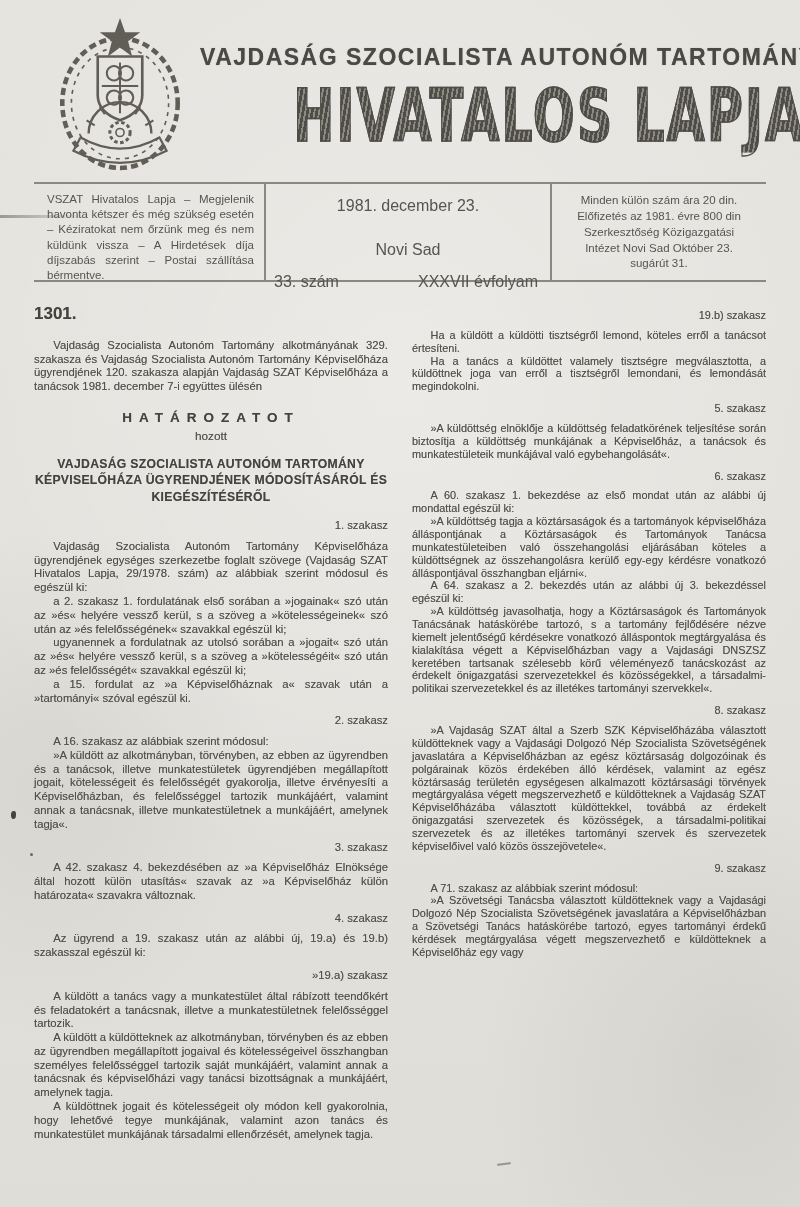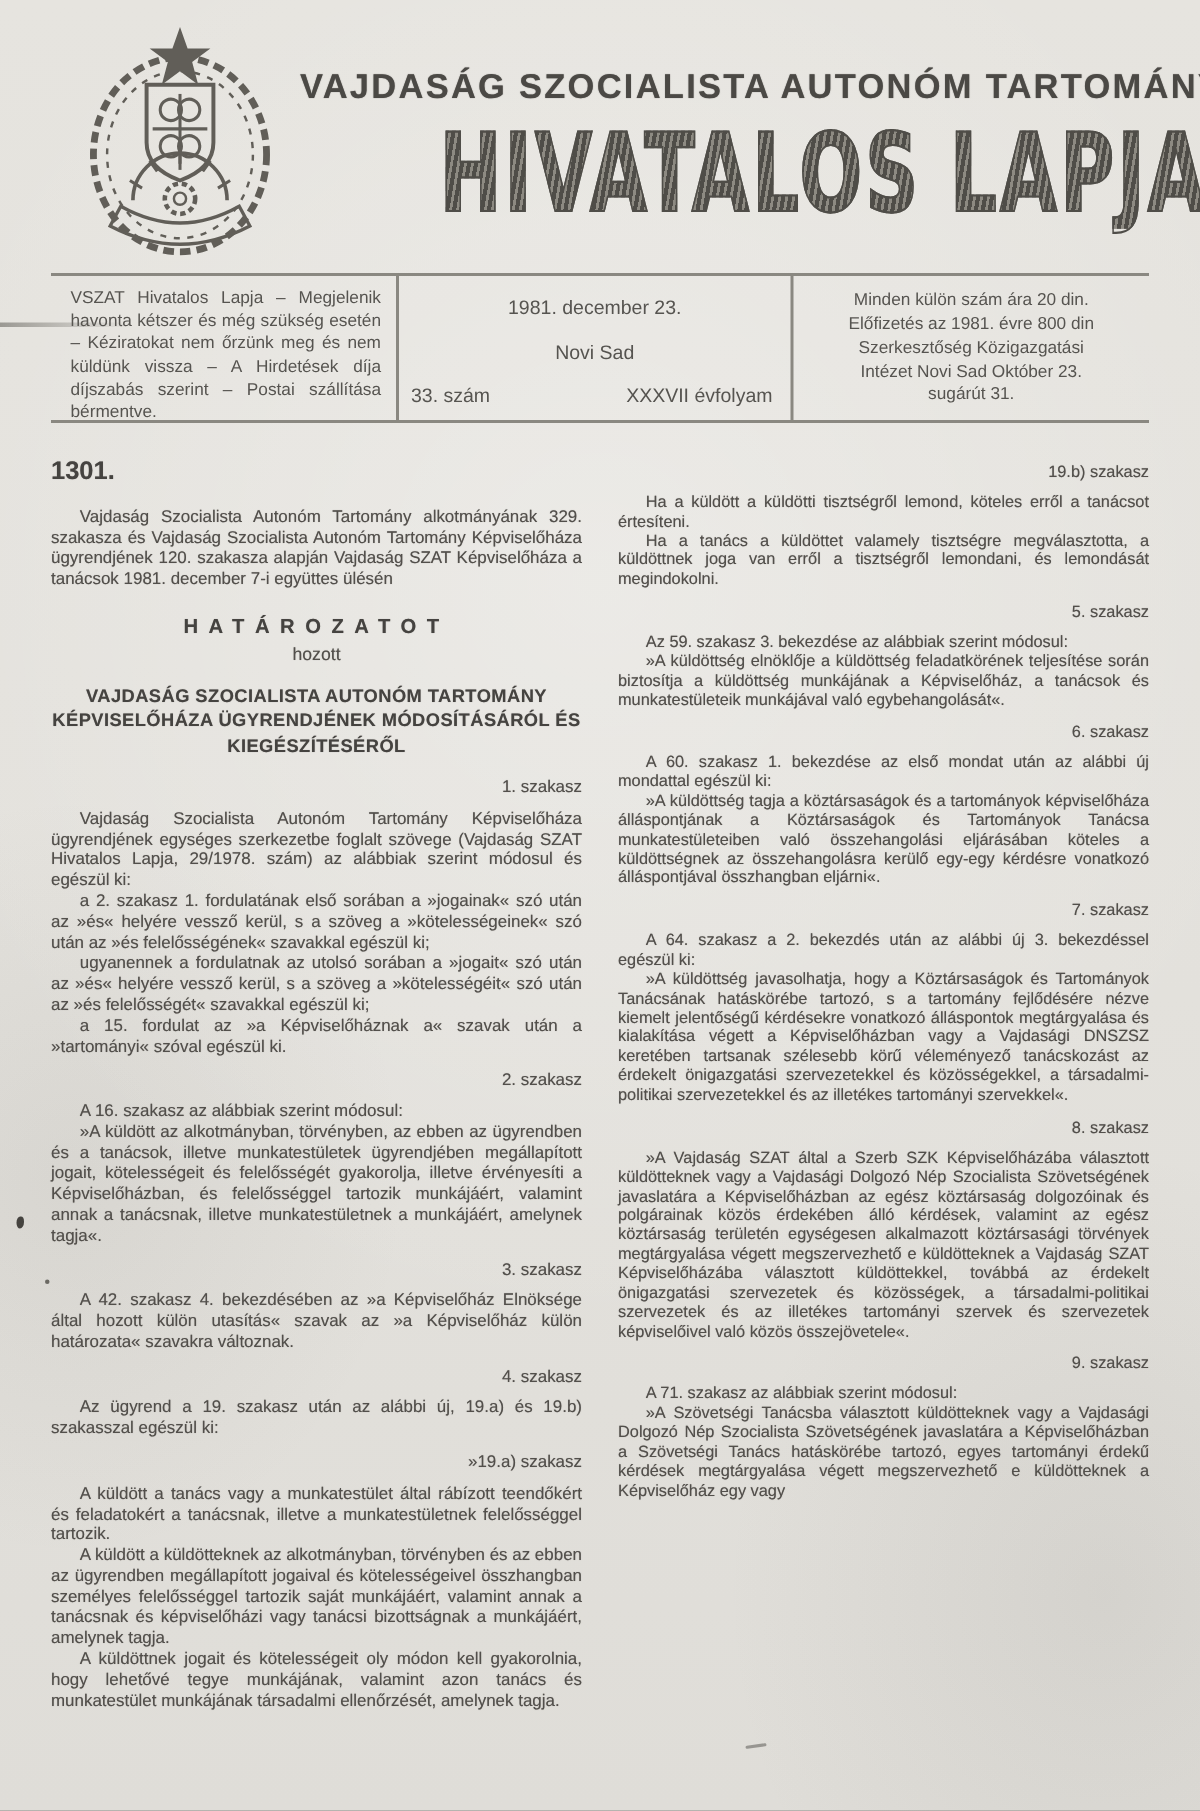--- a/index.html
+++ b/index.html
@@ -36,23 +36,23 @@
     }
   }
   
   .infobar{
     position:absolute;left:34px;top:182px;width:732px;height:100px;
     border-top:2px solid #8a8881;border-bottom:2px solid #8a8881;display:flex;
     font-size:11.5px;color:#565450;
   }
   .infobox{height:100%;}
   .infobox-left{width:230px;padding:8px 10px 0 13px;line-height:1.32;text-align:justify;}
-  .infobox-center{width:265px;border-left:2px solid #8a8881;border-right:2px solid #8a8881;font-size:13px;position:relative;}
+  .infobox-center{width:288px;border-left:2px solid #8a8881;border-right:2px solid #8a8881;font-size:16px;position:relative;}
   .ib-date{margin-top:13px;text-align:center;}
-  .ib-city{margin-top:15px;text-align:center;}
+  .ib-city{margin-top:26px;text-align:center;}
   .ib-bottom{display:flex;justify-content:space-between;margin-top:14px;padding:0 12px 0 8px;}
   .infobox-right{flex:1;padding:9px 12px 0;line-height:1.38;text-align:center;}
   
   .body{position:absolute;left:34px;top:300px;width:732px;display:flex;gap:24px;}
   .col{text-shadow:0 0 .5px rgba(82,79,75,.55);}
   .col-left{width:354px;font-size:11.3px;line-height:1.22;}
   .col-right{width:354px;font-size:10.9px;line-height:1.18;}
   .blk{margin:0;}
   .blk.p{text-align:justify;text-indent:1.7em;}
   .blk.h{text-align:right;margin:9px 0 7px;}
@@ -137,26 +137,24 @@
         <div class="blk h">»19.a) szakasz</div>
         <div class="blk p">A küldött a tanács vagy a munkatestület által rábízott teendőkért és feladatokért a tanácsnak, illetve a munkatestületnek felelősséggel tartozik.</div>
         <div class="blk p">A küldött a küldötteknek az alkotmányban, törvényben és az ebben az ügyrendben megállapított jogaival és kötelességeivel összhangban személyes felelősséggel tartozik saját munkájáért, valamint annak a tanácsnak és képviselőházi vagy tanácsi bizottságnak a munkájáért, amelynek tagja.</div>
         <div class="blk p">A küldöttnek jogait és kötelességeit oly módon kell gyakorolnia, hogy lehetővé tegye munkájának, valamint azon tanács és munkatestület munkájának társadalmi ellenőrzését, amelynek tagja.</div>
       </div>
     <div class="col col-right">
         <div class="blk h">19.b) szakasz</div>
         <div class="blk p">Ha a küldött a küldötti tisztségről lemond, köteles erről a tanácsot értesíteni.</div>
         <div class="blk p">Ha a tanács a küldöttet valamely tisztségre megválasztotta, a küldöttnek joga van erről a tisztségről lemondani, és lemondását megindokolni.</div>
         <div class="blk h">5. szakasz</div>
-        <div class="blk p">Az 59. szakasz 3. bekezdése az alábbiak szerint módosul:</div>
         <div class="blk p">»A küldöttség elnöklője a küldöttség feladatkörének teljesítése során biztosítja a küldöttség munkájának a Képviselőház, a tanácsok és munkatestületeik munkájával való egybehangolását«.</div>
         <div class="blk h">6. szakasz</div>
         <div class="blk p">A 60. szakasz 1. bekezdése az első mondat után az alábbi új mondattal egészül ki:</div>
         <div class="blk p">»A küldöttség tagja a köztársaságok és a tartományok képviselőháza álláspontjának a Köztársaságok és Tartományok Tanácsa munkatestületeiben való összehangolási eljárásában köteles a küldöttségnek az összehangolásra kerülő egy-egy kérdésre vonatkozó álláspontjával összhangban eljárni«.</div>
-        <div class="blk h">7. szakasz</div>
         <div class="blk p">A 64. szakasz a 2. bekezdés után az alábbi új 3. bekezdéssel egészül ki:</div>
         <div class="blk p">»A küldöttség javasolhatja, hogy a Köztársaságok és Tartományok Tanácsának hatáskörébe tartozó, s a tartomány fejlődésére nézve kiemelt jelentőségű kérdésekre vonatkozó álláspontok megtárgyalása és kialakítása végett a Képviselőházban vagy a Vajdasági DNSZSZ keretében tartsanak szélesebb körű véleményező tanácskozást az érdekelt önigazgatási szervezetekkel és közösségekkel, a társadalmi-politikai szervezetekkel és az illetékes tartományi szervekkel«.</div>
         <div class="blk h">8. szakasz</div>
         <div class="blk p">»A Vajdaság SZAT által a Szerb SZK Képviselőházába választott küldötteknek vagy a Vajdasági Dolgozó Nép Szocialista Szövetségének javaslatára a Képviselőházban az egész köztársaság dolgozóinak és polgárainak közös érdekében álló kérdések, valamint az egész köztársaság területén egységesen alkalmazott köztársasági törvények megtárgyalása végett megszervezhető e küldötteknek a Vajdaság SZAT Képviselőházába választott küldöttekkel, továbbá az érdekelt önigazgatási szervezetek és közösségek, a társadalmi-politikai szervezetek és az illetékes tartományi szervek és szervezetek képviselőivel való közös összejövetele«.</div>
         <div class="blk h">9. szakasz</div>
         <div class="blk p">A 71. szakasz az alábbiak szerint módosul:</div>
         <div class="blk p">»A Szövetségi Tanácsba választott küldötteknek vagy a Vajdasági Dolgozó Nép Szocialista Szövetségének javaslatára a Képviselőházban a Szövetségi Tanács hatáskörébe tartozó, egyes tartományi érdekű kérdések megtárgyalása végett megszervezhető e küldötteknek a Képviselőház egy vagy</div>
       </div>
   </div>
 

